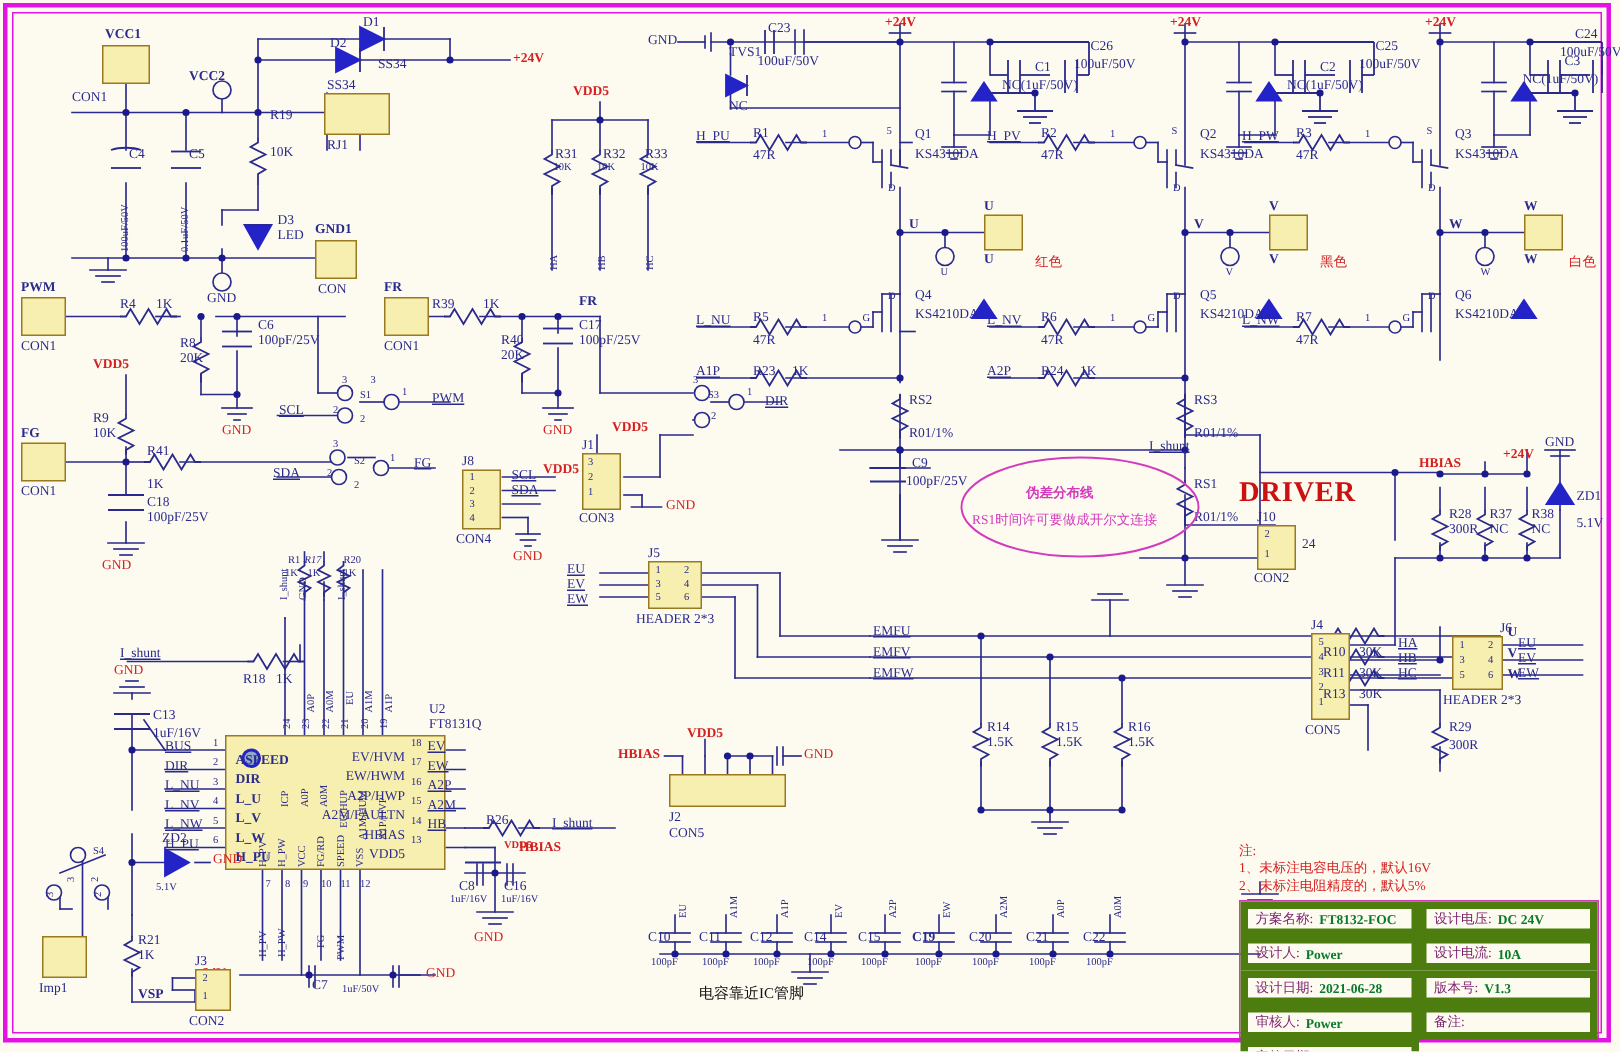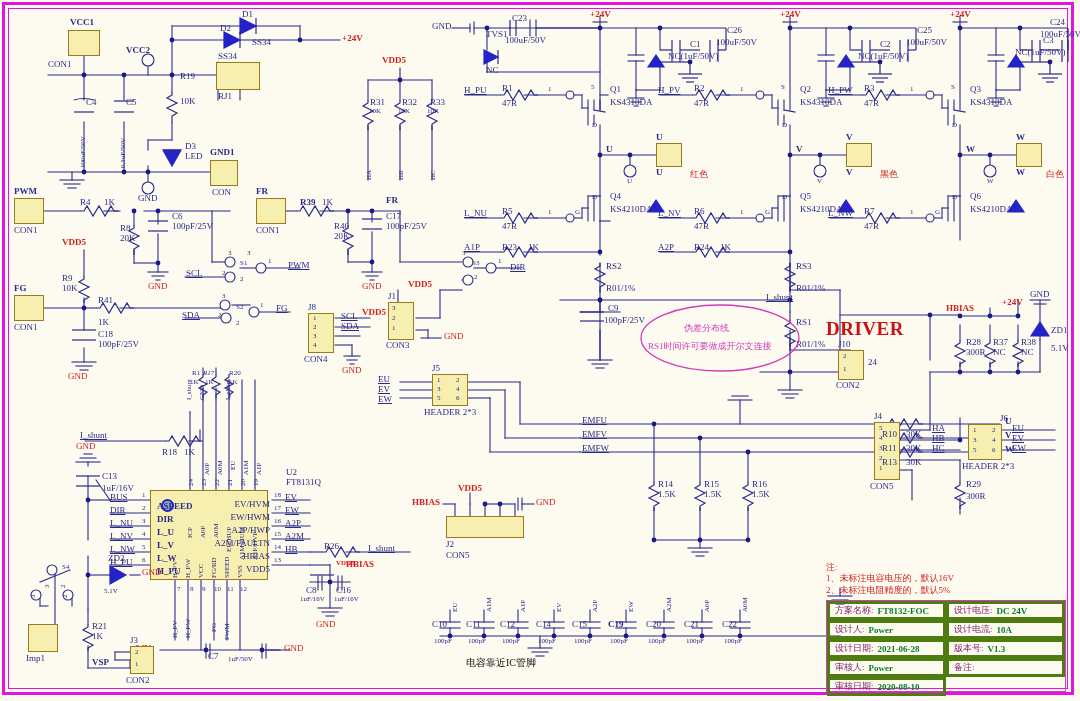--- a/index.html
+++ b/index.html
@@ -22,21 +22,21 @@
   .part{position:absolute;background:#f7efb0;border:1px solid #9a7a20;box-sizing:border-box;}
 
   .driver{position:absolute;font-family:"Liberation Serif",serif;font-weight:bold;font-size:19px;color:#cc1111;letter-spacing:.5px;}
 
   #ic{position:absolute;background:#f7efb0;border:1px solid #9a7a20;box-sizing:border-box;}
   #ic .pinL{position:absolute;left:6px;font-size:9px;color:#2a2a8c;font-weight:bold;}
   #ic .dot{position:absolute;width:13px;height:13px;border-radius:50%;background:#8fa8c8;border:2px solid #2323c8;box-sizing:border-box;}
 
   
   #titleblock{position:absolute;border:1px solid #d33bbd;box-sizing:border-box;display:grid;}
-  #titleblock .cell{border:3px solid #4d7c0f;box-sizing:border-box;display:flex;align-items:center;padding:0 5px;font-size:9px;color:#7a1b6e;gap:4px;}
+  #titleblock .cell{border:5px solid #4d7c0f;box-sizing:border-box;display:flex;align-items:center;padding:0 5px;font-size:9px;color:#7a1b6e;gap:4px;}
   #titleblock .cell .v{color:#0a7a2a;font-weight:bold;}
   .notes{position:absolute;font-size:9px;color:#d42020;line-height:1.25;white-space:pre;}
 
   .bubbletxt{position:absolute;font-size:9px;color:#d33bbd;white-space:nowrap;}
 </style>
 </head>
 <body>
 
 <div id="sheet">
   <div id="border-outer"></div>
@@ -833,21 +833,21 @@
   <div class="lbl tiny" style="left:236px;top:304px;">S2</div>
   <div class="lbl tiny" style="left:236px;top:320px;">2</div>
   <div class="lbl tiny" style="left:218px;top:312px;">2</div>
   <div class="lbl tiny" style="left:260px;top:302px;">1</div>
   <div class="net" style="left:182px;top:310px;">SDA</div>
   <div class="net" style="left:276px;top:303px;">FG</div>
 
   <div class="part" style="left:256px;top:198px;width:30px;height:26px;"></div>
   <div class="lbl b" style="left:256px;top:187px;">FR</div>
   <div class="lbl" style="left:256px;top:226px;">CON1</div>
-  <div class="lbl" style="left:300px;top:198px;font-weight:bold;">R39</div>
+  <div class="lbl" style="left:288px;top:198px;">R39</div>
   <div class="lbl" style="left:322px;top:198px;">1K</div>
   <div class="lbl b" style="left:386px;top:196px;">FR</div>
   <div class="lbl" style="left:334px;top:222px;">R40</div>
   <div class="lbl" style="left:334px;top:232px;">20K</div>
   <div class="lbl" style="left:386px;top:212px;">C17</div>
   <div class="lbl" style="left:386px;top:222px;">100pF/25V</div>
   <div class="lbl red" style="left:362px;top:282px;">GND</div>
   <div class="lbl tiny" style="left:462px;top:250px;">3</div>
   <div class="lbl tiny" style="left:472px;top:260px;">S3</div>
   <div class="lbl tiny" style="left:474px;top:274px;">2</div>
@@ -987,21 +987,21 @@
   <div class="lbl" style="left:970px;top:205px;">KS4210DA</div>
 
   <div class="net" style="left:766px;top:292px;">I_shunt</div>
   <div class="lbl" style="left:796px;top:318px;">RS1</div>
   <div class="lbl" style="left:796px;top:340px;">R01/1%</div>
   <div class="lbl" style="left:608px;top:304px;">C9</div>
   <div class="lbl" style="left:604px;top:316px;">100pF/25V</div>
   <svg style="position:absolute;left:640px;top:302px;" width="160" height="72">
     <ellipse cx="80" cy="36" rx="79" ry="33" fill="none" stroke="#d33bbd" stroke-width="1.3"></ellipse>
   </svg>
-  <div class="bubbletxt" style="left:684px;top:322px;">伪差分布线</div>
+  <div class="bubbletxt" style="left:684px;top:322px;font-weight:bold;">伪差分布线</div>
   <div class="bubbletxt" style="left:648px;top:340px;">RS1时间许可要做成开尔文连接</div>
   <div class="driver" style="left:826px;top:318px;">DRIVER</div>
   <div class="part" style="left:838px;top:350px;width:26px;height:30px;"></div>
   <div class="lbl" style="left:838px;top:340px;">J10</div>
   <div class="lbl" style="left:836px;top:381px;">CON2</div>
   <div class="lbl tiny" style="left:843px;top:353px;">2</div>
   <div class="lbl tiny" style="left:843px;top:366px;">1</div>
   <div class="lbl" style="left:868px;top:358px;">24</div>
 
   <div class="lbl red b" style="left:946px;top:304px;">HBIAS</div>
@@ -1075,21 +1075,21 @@
   <div class="net" style="left:378px;top:384px;">EV</div>
   <div class="net" style="left:378px;top:394px;">EW</div>
 
   <div class="part" style="left:446px;top:516px;width:78px;height:22px;"></div>
   <div class="lbl" style="left:446px;top:540px;">J2</div>
   <div class="lbl" style="left:446px;top:551px;">CON5</div>
   <div class="lbl red b" style="left:412px;top:498px;">HBIAS</div>
   <div class="lbl red b" style="left:458px;top:484px;">VDD5</div>
   <div class="lbl red" style="left:536px;top:498px;">GND</div>
 
-  <div id="ic" style="left:150px;top:490px;width:118px;height:90px;">
+  <div id="ic" style="left:150px;top:490px;width:147px;height:90px;">
     <div class="dot" style="left:10px;top:8px;"></div>
     <div class="pinL" style="top:10px;">ASPEED</div>
     <div class="pinL" style="top:23px;">DIR</div>
     <div class="pinL" style="top:36px;">L_U</div>
     <div class="pinL" style="top:49px;">L_V</div>
     <div class="pinL" style="top:62px;">L_W</div>
     <div class="pinL" style="top:75px;">H_PU</div>
   </div>
   <div class="lbl" style="left:286px;top:468px;">U2</div>
   <div class="lbl" style="left:286px;top:478px;">FT8131Q</div>

